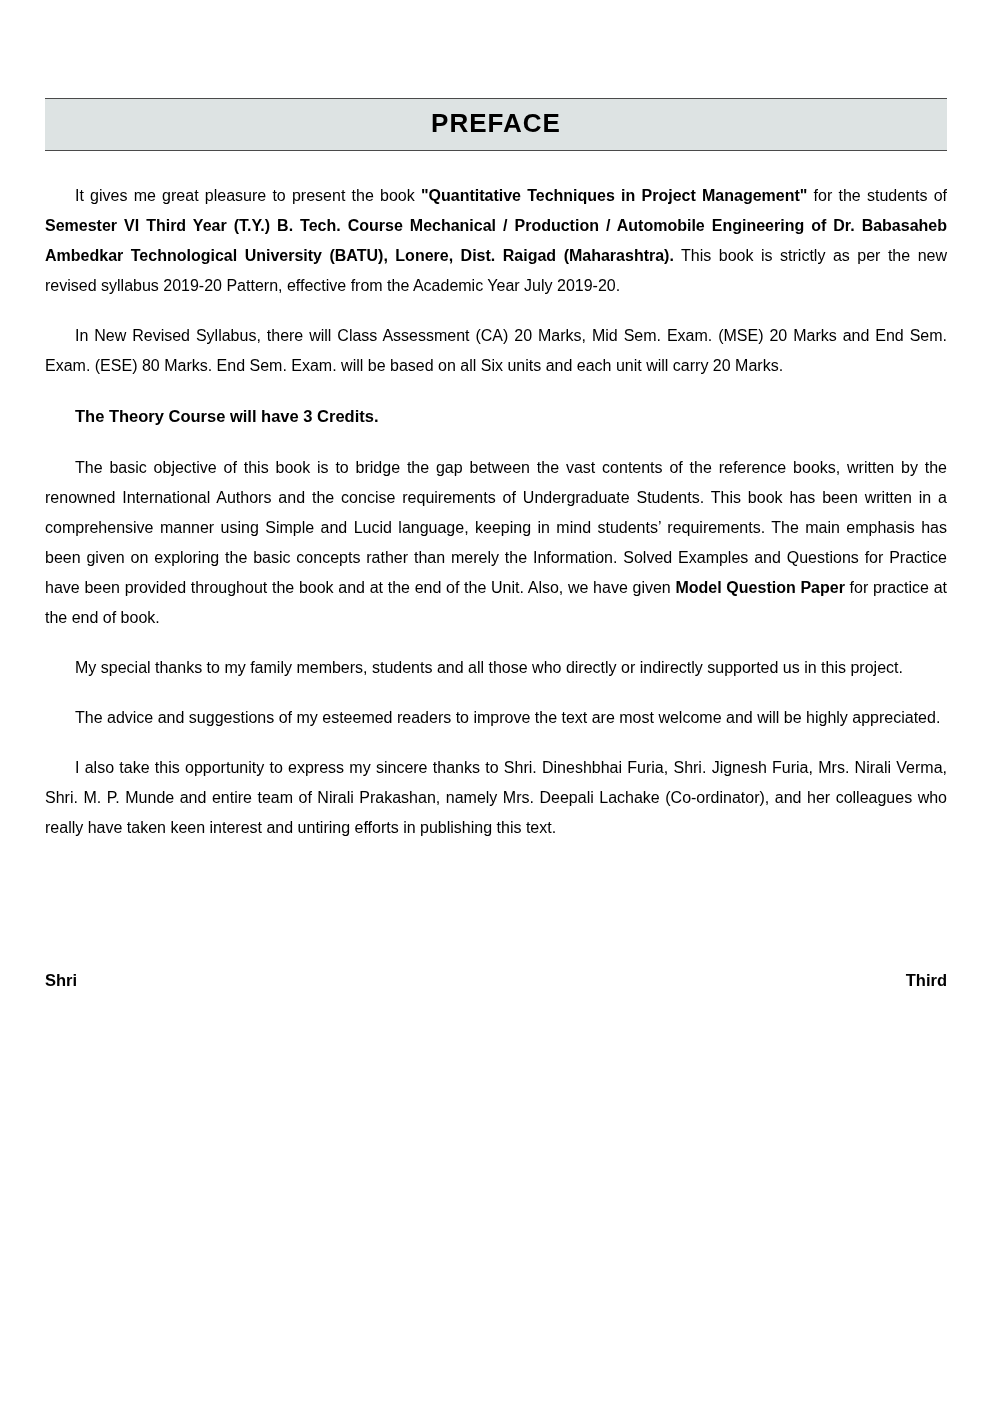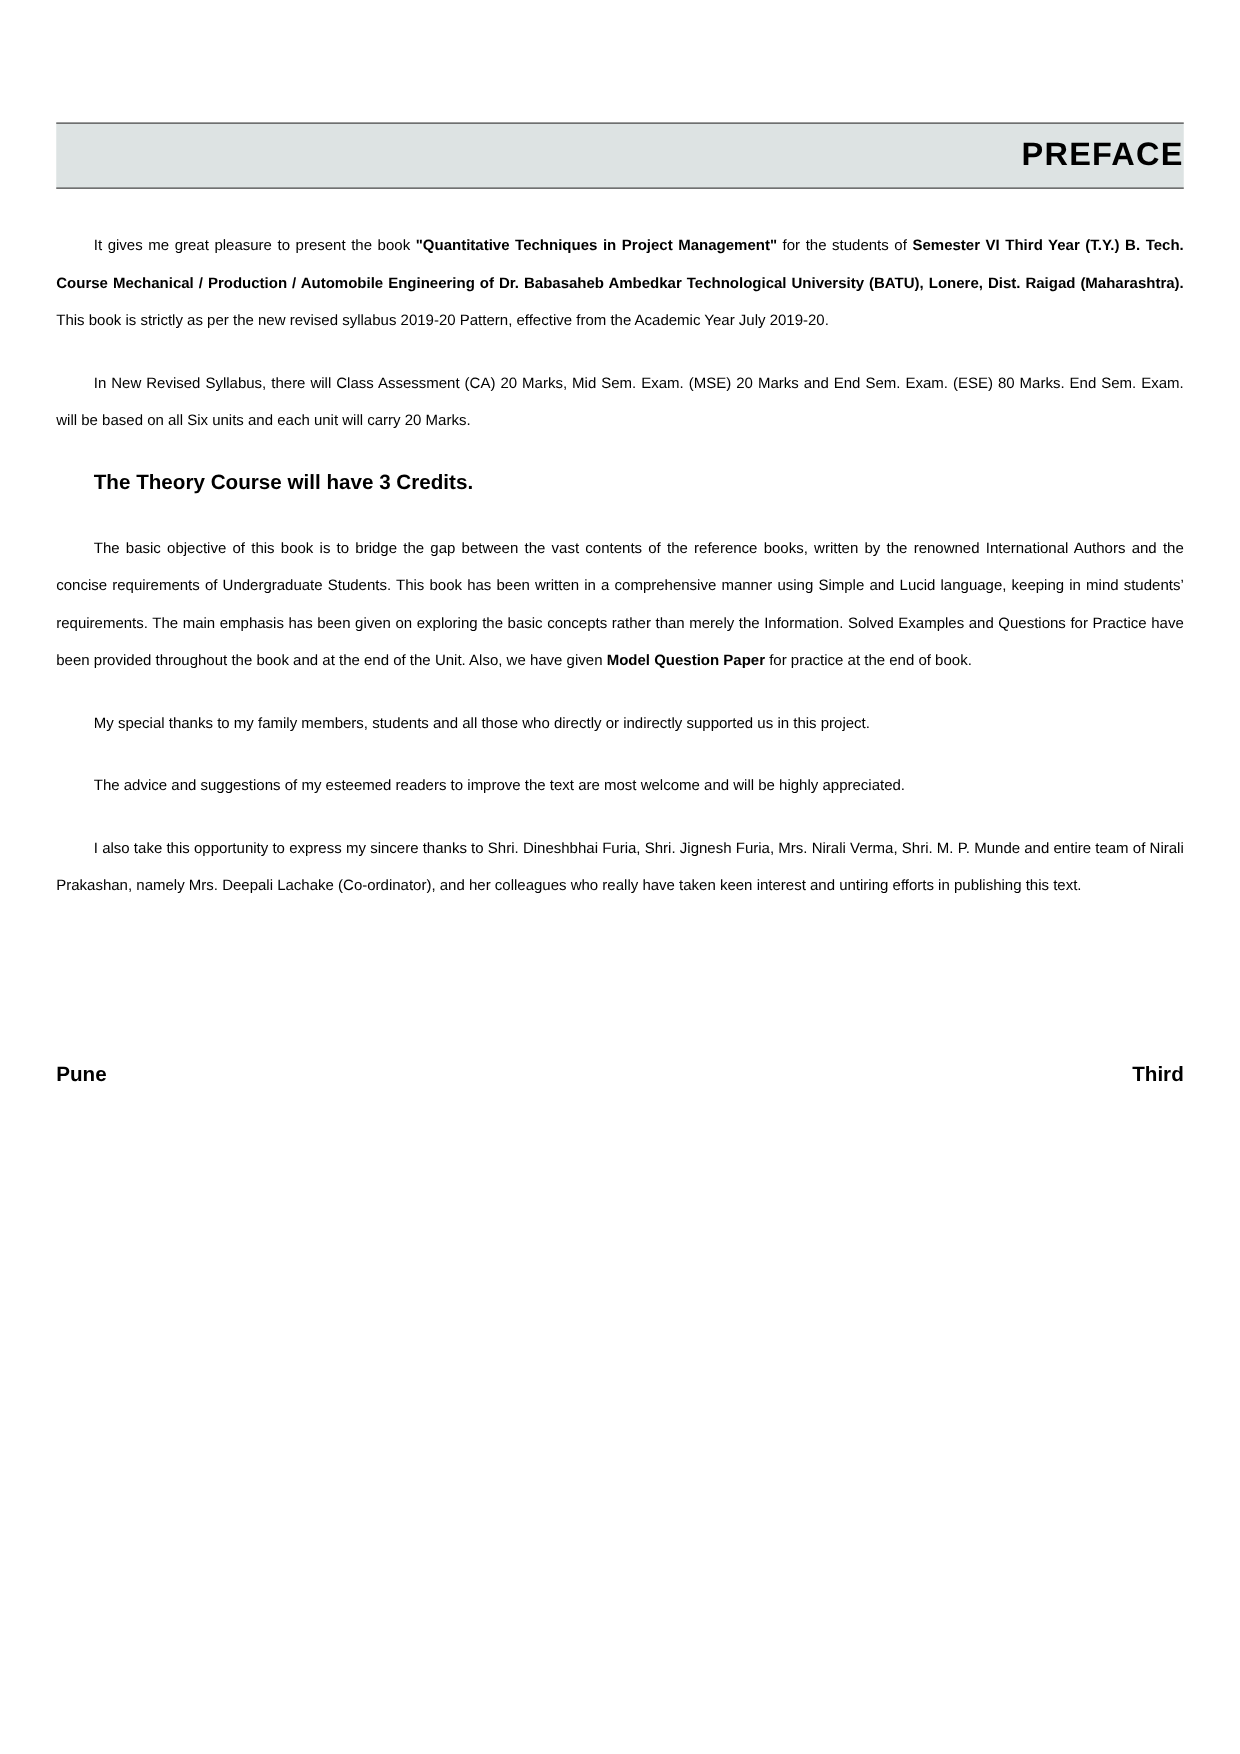--- a/index.html
+++ b/index.html
@@ -24,33 +24,33 @@
   .content {
     position: absolute;
     left: 45px;
     top: 98px;
     width: 902px;
   }
   .title-bar {
     background: #dde3e3;
     border-top: 1px solid #4a4a4a;
     border-bottom: 1px solid #4a4a4a;
-    text-align: right;
+    text-align: center;
     padding: 9px 0 11px 0;
     margin-bottom: 30px;
   }
   .title-bar .title-text {
     font-size: 26px;
     font-weight: bold;
     letter-spacing: 1px;
     color: #000;
   }
   p.para {
     margin: 0 0 20px 0;
-    font-size: 12px;
+    font-size: 16px;
     line-height: 30px;
     text-align: justify;
     text-justify: inter-word;
   }
   p.para.indent {
     text-indent: 30px;
   }
   .b {
     font-weight: bold;
   }
@@ -97,18 +97,18 @@
 
     <p class="para indent"><span>My special thanks to my family members, students and all those who directly or indirectly supported us in this project.</span></p>
 
     <p class="para indent"><span>The advice and suggestions of my esteemed readers to improve the text are most welcome and will be highly appreciated.</span></p>
 
     <p class="para indent"><span>I also take this opportunity to express my sincere thanks to Shri. Dineshbhai Furia, Shri. Jignesh Furia, Mrs. Nirali Verma, Shri. M. P. Munde and entire team of Nirali Prakashan, namely Mrs. Deepali Lachake (Co-ordinator), and her colleagues who really have taken keen interest and untiring efforts in publishing this text.</span></p>
 
     <div class="spacer-block"></div>
 
     <div class="signature-row">
-      <span class="left">Pune</span>
+      <span class="left">Shri</span>
       <span class="right">Third</span>
     </div>
 
   </div>
 </div>
 
 </body></html>

